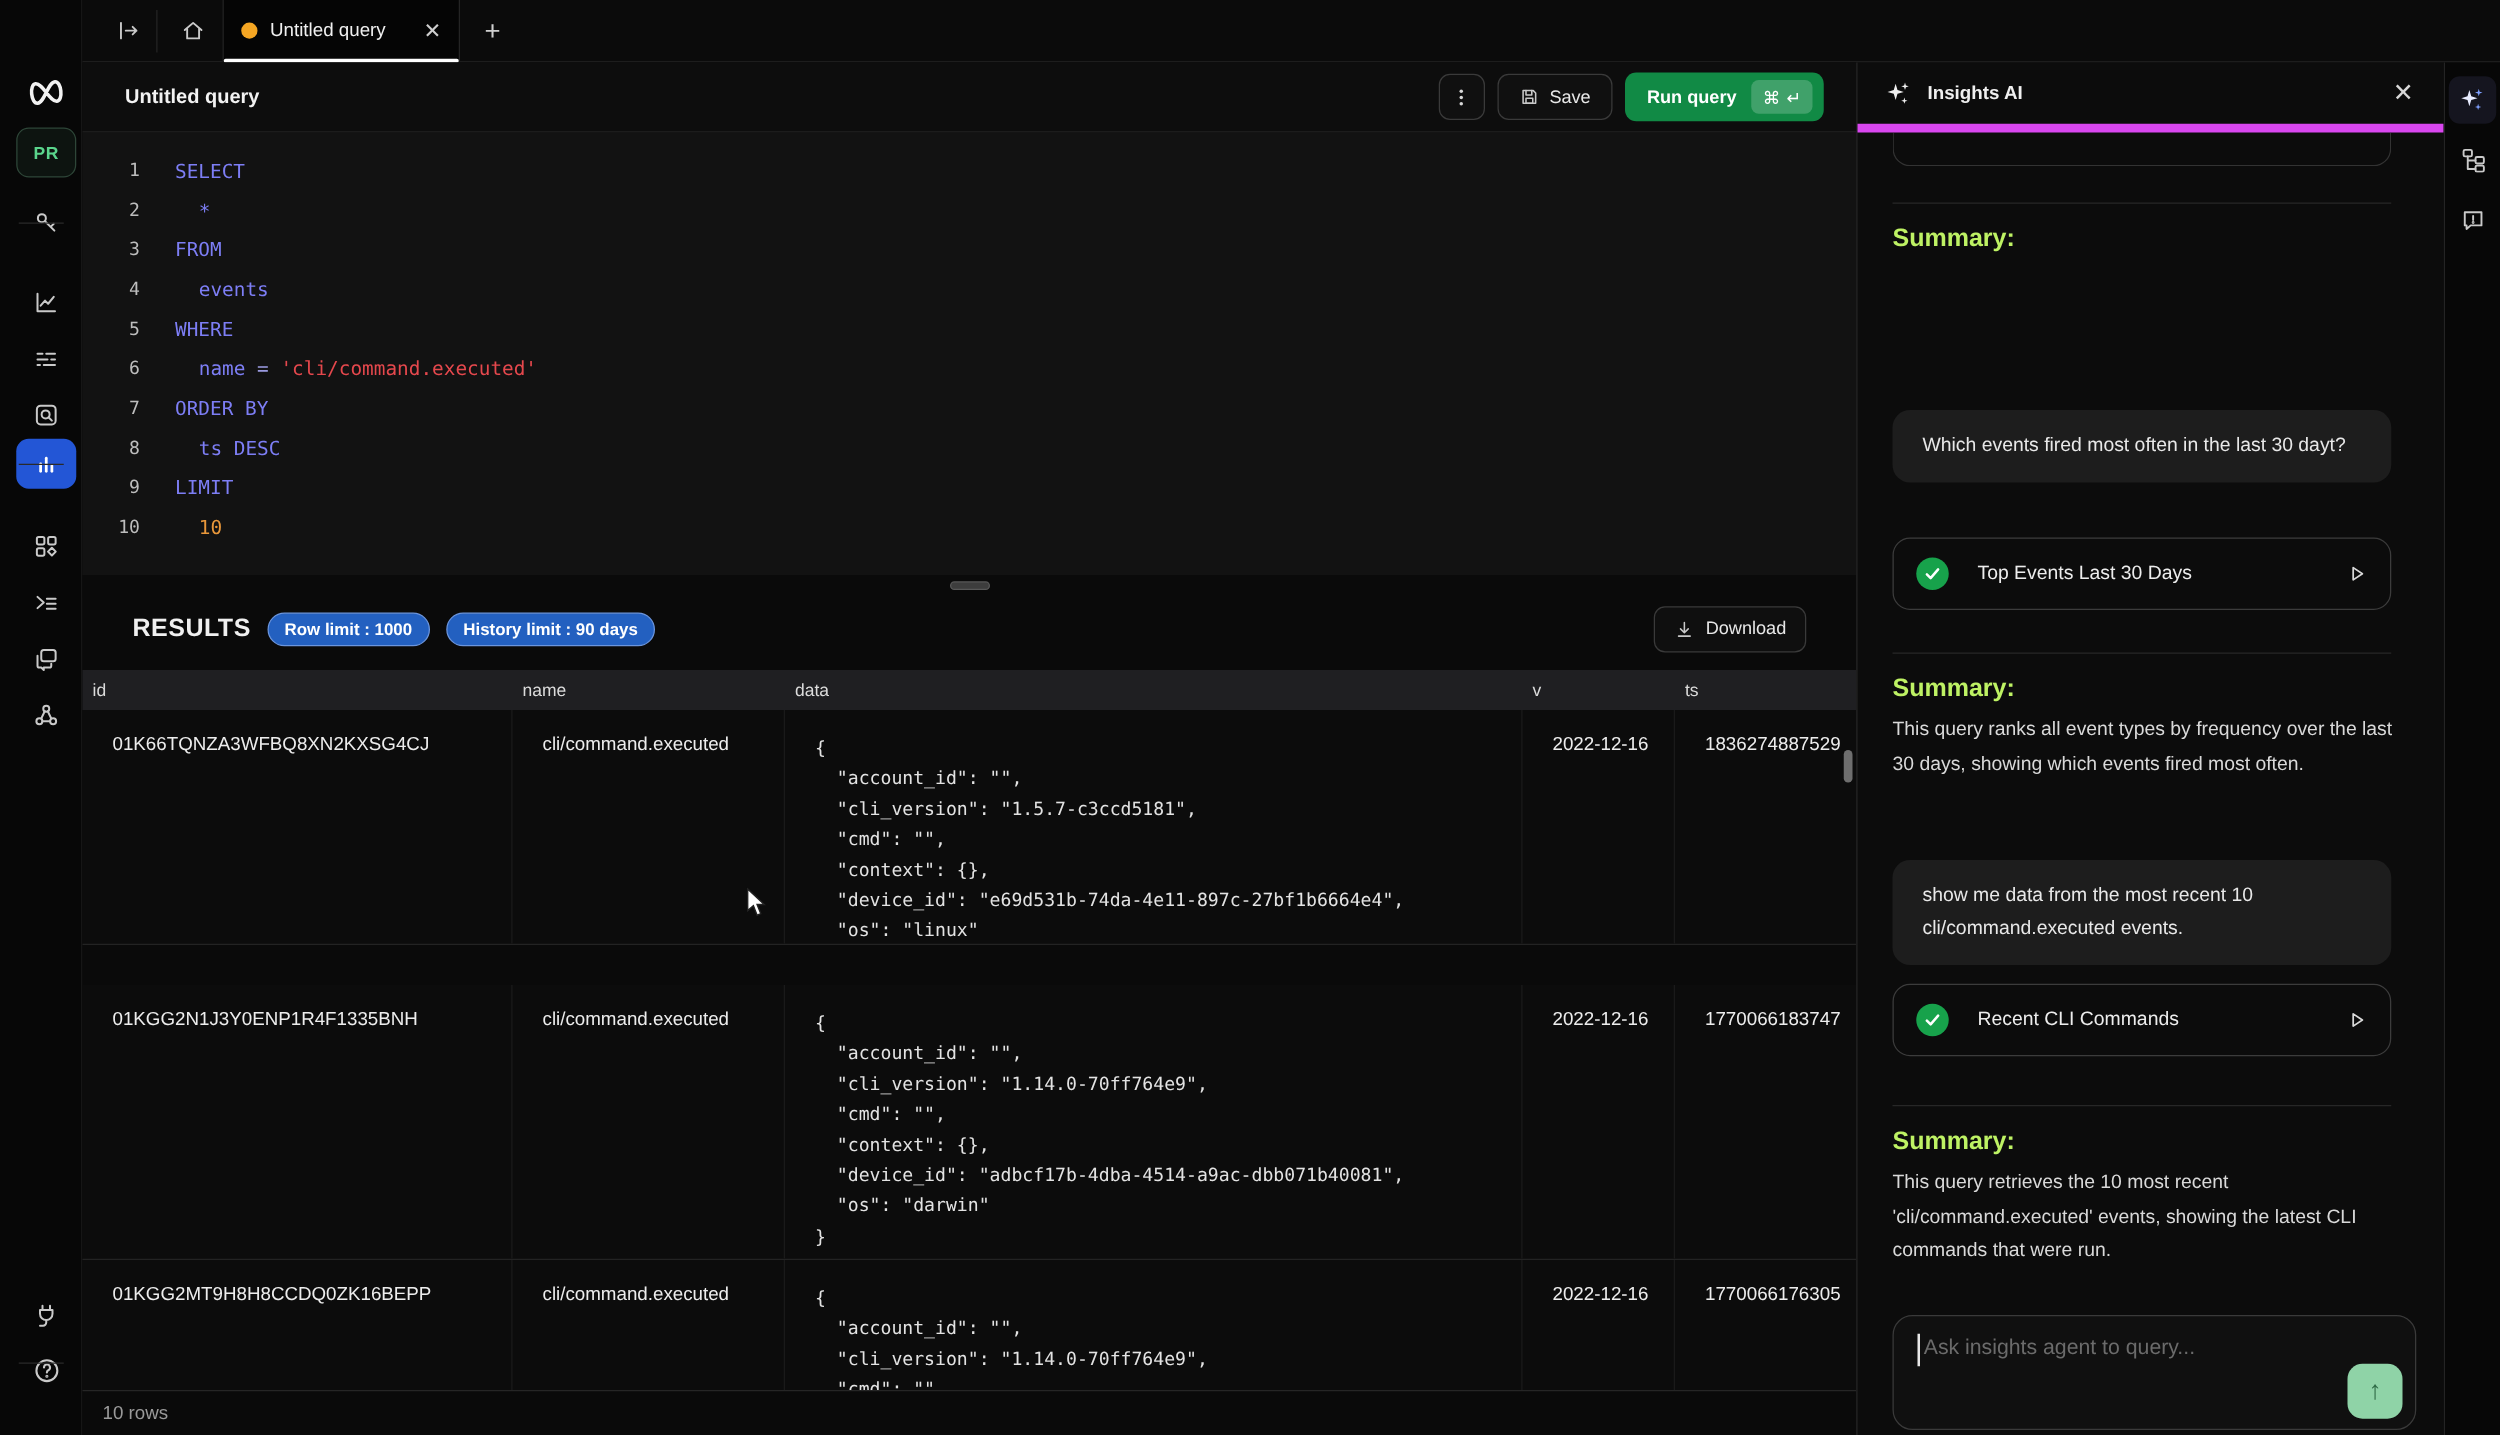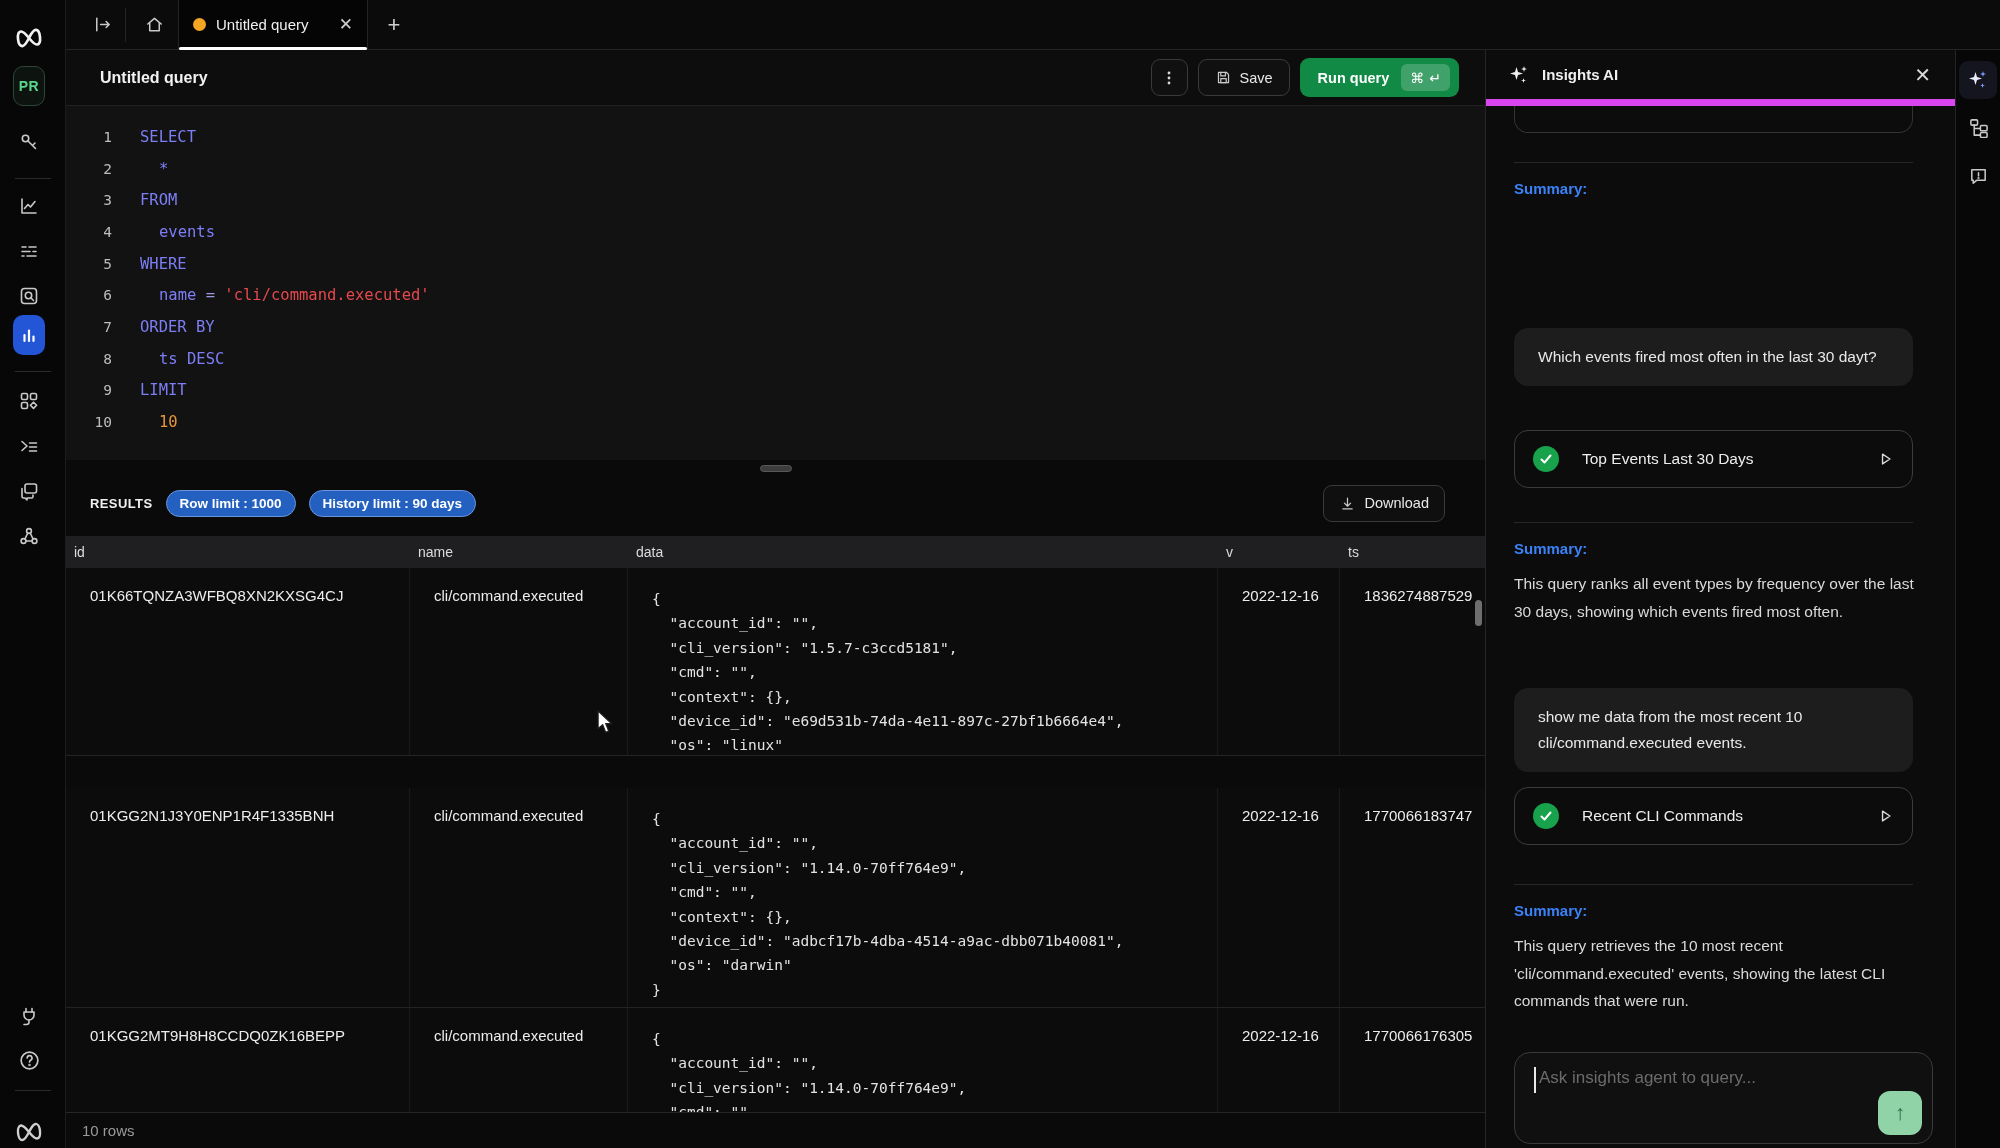--- a/index.html
+++ b/index.html
@@ -3,21 +3,21 @@
 <meta charset="utf-8">
 <style>
   * { box-sizing: border-box; margin: 0; padding: 0; }
   html,body { background:#000; }
   body { font-family:"Liberation Sans", sans-serif; }
   .app { position:relative; width:2000px; height:1148px; background:#000; overflow:hidden; color:#e6e6e6; }
   svg { display:block; }
 
   
   .sidebar { position:absolute; left:0; top:0; width:66px; height:1148px; background:#070707; border-right:1px solid #1c1c1c; }
-  .side-item { position:absolute; left:13px; width:32px; height:40px; display:flex; align-items:center; justify-content:center; border-radius:10px; }
+  .side-item { position:absolute; left:13px; width:48px; height:40px; display:flex; align-items:center; justify-content:center; border-radius:10px;margin-top:36px; }
   .side-div { position:absolute; left:15px; width:36px; height:1px; background:#2a2a2a; }
   .avatar { border:1px solid #2e4638; background:#0d1410; color:#5ad58c; font-size:14px; font-weight:bold; letter-spacing:.5px; }
   .active-tile { background:#2356d6; }
   .icon-stroke { stroke:#c9c9c9; fill:none; stroke-width:1.6; stroke-linecap:round; stroke-linejoin:round; }
 
   
   .tabbar { position:absolute; left:66px; top:0; width:1934px; height:50px; background:#0b0b0b; border-bottom:1px solid #242424; }
   .tab-sep { position:absolute; top:8px; height:34px; width:1px; background:#242424; }
   .tab-btn { position:absolute; top:0; height:49px; display:flex; align-items:center; justify-content:center; }
   .active-tab { position:absolute; left:112px; top:0; width:190px; height:49px; background:#050505; border-left:1px solid #242424; border-right:1px solid #242424; display:flex; align-items:center; padding:0 14px; }
@@ -44,21 +44,21 @@
   .gutter { width:46px; text-align:right; color:#bdbdbd; font-size:14.5px; flex:none; }
   .code { margin-left:28px; white-space:pre; }
   .ind { margin-left:47px; }
   .kw { color:#7d7ef5; } .op { color:#9a9ae0; } .str { color:#e5484d; } .num { color:#e8973a; }
 
   .resize-strip { position:absolute; left:0; top:410px; width:100%; height:18px; background:#0a0a0a; }
   .resize-pill { position:absolute; left:694px; top:5px; width:32px; height:7px; border-radius:4px; background:#3d3d3d; border:1px solid #585858; }
 
   
   .rtoolbar { position:absolute; left:0; top:428px; width:100%; height:50px; display:flex; align-items:center; }
-  .rlabel { margin-left:24px; font-size:13px; font-weight:bold; letter-spacing:.4px; color:#f0f0f0; }
+  .rlabel { margin-left:40px; font-size:20px; font-weight:bold; letter-spacing:.4px; color:#f0f0f0; }
   .pill { margin-left:13px; height:27px; border-radius:14px; background:#2360c0; border:1.5px solid #6b95dd; color:#fff; font-size:13.5px; font-weight:bold; display:flex; align-items:center; padding:0 13px; }
   .dlbtn { margin-left:auto; margin-right:40px; height:37px; border:1px solid #3a3a3a; border-radius:9px; background:#0f0f0f; color:#e8e8e8; font-size:14.5px; display:flex; align-items:center; gap:9px; padding:0 15px; }
 
   
   .tgrid { display:grid; grid-template-columns:344px 218px 590px 122px 145px; }
   .thead { position:absolute; left:0; top:486px; width:100%; height:32px; background:#1f1f22; align-items:center; }
   .thead > div { padding-left:8px; font-size:14px; color:#dcdcdc; }
   .trow { position:absolute; left:0; width:100%; border-bottom:1px solid #232323; background:#0c0c0c; overflow:hidden; }
   .trow > div { padding:19px 0 0 24px; border-right:1px solid #1a1a1a; height:100%; overflow:hidden; }
   .trow > div:last-child { border-right:none; }
@@ -69,21 +69,21 @@
   .tfoot span { margin-left:16px; color:#9a9a9a; font-size:15px; }
   .vscroll { position:absolute; right:3px; top:550px; width:7px; height:26px; border-radius:4px; background:#6e6e6e; }
 
   
   .rpanel { position:absolute; left:1485px; top:50px; width:470px; height:1098px; background:#0c0c0c; border-left:1px solid #262626; }
   .rheader { position:absolute; left:0; top:0; width:100%; height:56px; border-bottom:7px solid #d946ef; display:flex; align-items:center; }
   .rtitle { font-size:15px; font-weight:bold; color:#f0f0f0; margin-left:12px; }
   .rclose { margin-left:auto; margin-right:24px; color:#d8d8d8; font-size:20px; }
   .partial-card { position:absolute; left:28px; right:42px; top:56px; height:27px; border-left:1px solid #333; border-right:1px solid #333; border-bottom:1px solid #333; border-radius:0 0 14px 14px; }
   .divider { position:absolute; left:28px; right:42px; height:1px; background:#272727; }
-  .sum-label { position:absolute; left:28px; font-size:15px; font-weight:bold; color:#3b82f6; }
+  .sum-label { position:absolute; left:28px; font-size:20px; font-weight:bold; color:#bef264; }
   .sum-text { position:absolute; left:28px; width:408px; font-size:15.5px; line-height:27.5px; color:#d9d9d9; }
   .bubble { position:absolute; left:28px; right:42px; background:#1d1d1d; border-radius:14px; padding:16px 24px; font-size:15.5px; line-height:26px; color:#e8e8e8; }
   .qcard { position:absolute; left:28px; right:42px; height:58px; border:1px solid #3c3c3c; border-radius:14px; display:flex; align-items:center; padding:0 18px; }
   .checkc { width:26px; height:26px; border-radius:50%; background:#17a24b; display:flex; align-items:center; justify-content:center; flex:none; }
   .qcard-label { margin-left:23px; font-size:15.5px; color:#ededed; }
   .playbtn { margin-left:auto; }
   .ask-box { position:absolute; left:28px; right:22px; top:1002px; height:92px; border:1px solid #3a3a3a; border-radius:16px; background:#101010; }
   .ask-box textarea { position:absolute; inset:0; background:transparent; border:none; outline:none; resize:none; color:#e8e8e8; font-family:"Liberation Sans", sans-serif; font-size:17px; padding:15px 70px 15px 24px; }
   .ask-box textarea::placeholder { color:#6b6b6b; }
   .caret { position:absolute; left:19px; top:14px; width:2px; height:26px; background:#e8e8e8; }

